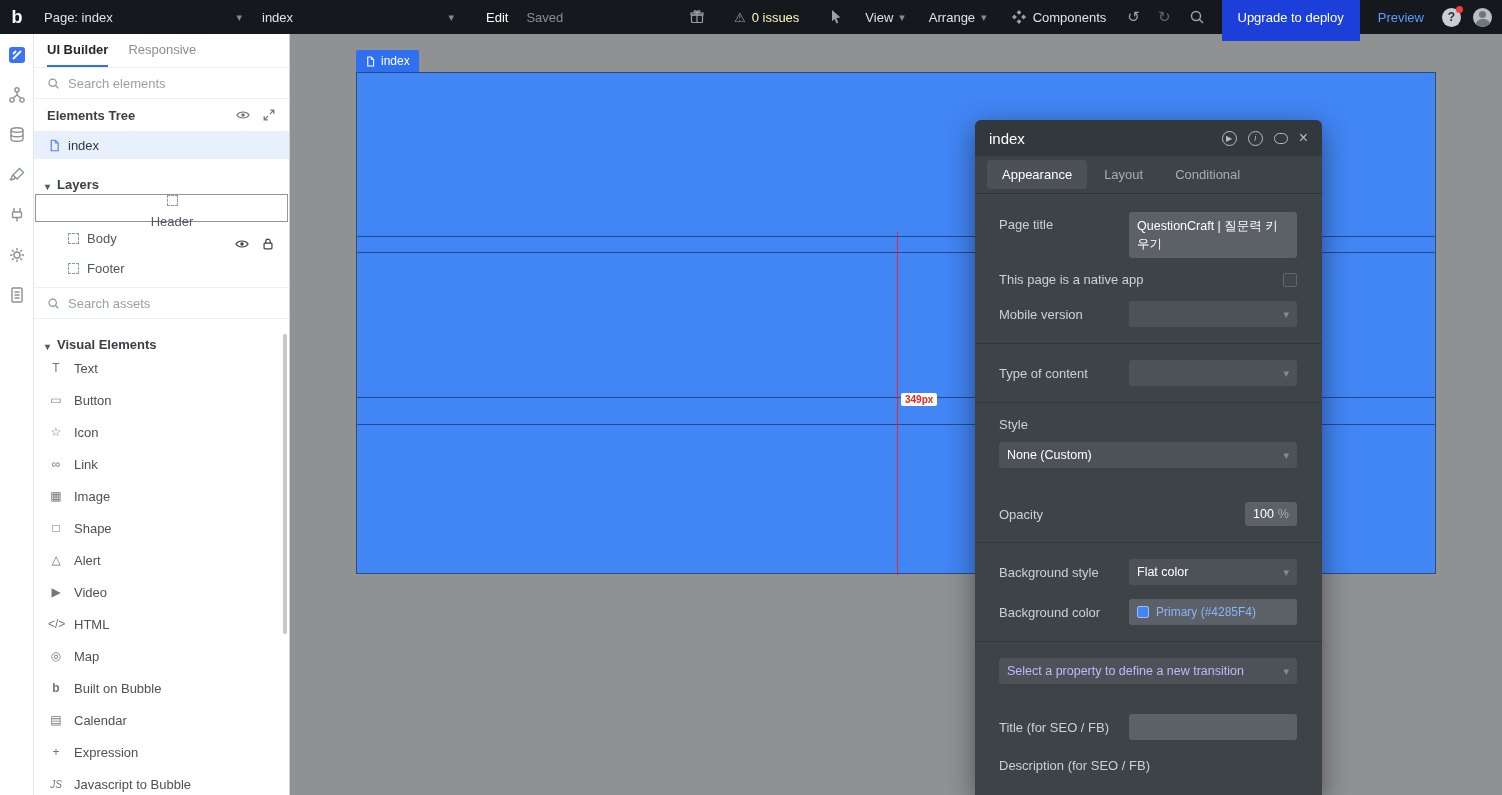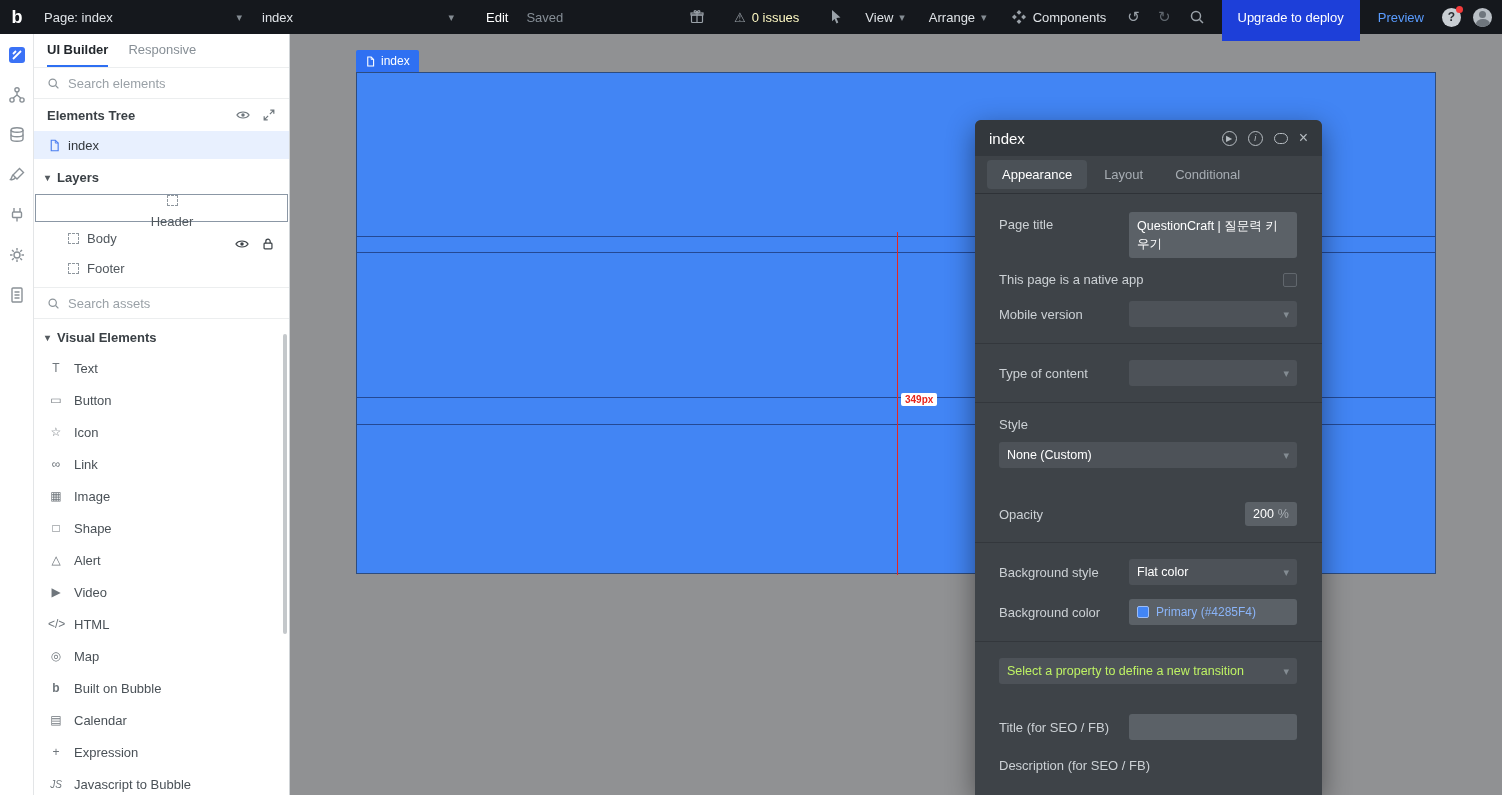--- a/index.html
+++ b/index.html
@@ -44,21 +44,21 @@
   .search-row svg { width:13px; height:13px; color:#8d959b; flex:none; }
   .search-row input { border:none; outline:none; flex:1; font-size:13px; font-family:inherit; color:#333; background:transparent; }
   .search-row input::placeholder { color:#9aa1a7; }
   .tree-header { height:32px; display:flex; align-items:center; padding:0 13px; }
   .tree-header .t { font-size:13px; font-weight:bold; color:#3a4045; flex:1; }
   .tree-header .hicons { display:flex; gap:12px; color:#70787e; }
   .tree-header svg { width:14px; height:14px; cursor:pointer; }
   .tree-item { height:28px; display:flex; align-items:center; gap:7px; padding:0 14px; font-size:13px; color:#33383d; cursor:pointer; }
   .tree-item.sel { background:#e8f0fe; }
   .tree-item svg { width:13px; height:13px; color:#4a7df0; }
-  .group-header { height:29px; display:flex; align-items:center; gap:7px; padding:0 11px; font-size:13px; font-weight:bold; color:#3a4045; cursor:pointer; margin-top:4px; }
+  .group-header { height:29px; display:flex; align-items:flex-end; gap:7px; padding:0 11px; font-size:13px; font-weight:bold; color:#3a4045; cursor:pointer; margin-top:4px; }
   .group-header .caret { color:#555b60; font-size:10px; }
   .layer-item { height:28px; display:flex; align-items:center; gap:8px; padding:0 12px 0 34px; font-size:13px; color:#50575d; cursor:pointer; margin:2px 0; }
   .layer-item.sel { border:1px solid #8b97a5; margin:2px 1px; padding-left:33px;flex-direction:column; }
   .dashed-box { width:11px; height:11px; border:1px dashed #8f979e; flex:none; }
   .layer-item .licons { margin-left:auto; display:flex; gap:12px; color:#3c4247; }
   .layer-item svg { width:14px; height:14px; }
   .ve-item { height:32px; display:flex; align-items:center; gap:10px; padding:0 14px; font-size:13px; color:#4a5157; cursor:pointer; }
   .ve-icon { width:16px; text-align:center; color:#6f767c; font-size:12px; flex:none; }
   .scrollthumb { position:absolute; right:2px; top:300px; width:4px; height:300px; background:#c4c8cb; border-radius:2px; cursor:pointer; }
 
@@ -84,21 +84,21 @@
   .itab { padding:7px 15px; font-size:13px; color:#a7adb3; border-radius:4px; cursor:pointer; }
   .itab.active { background:#4b5157; color:#fff; }
   .insp-body { padding:18px 25px 0 24px; }
   .row { display:flex; align-items:center; justify-content:space-between; margin-bottom:16px; }
   .row.top { align-items:flex-start; }
   .lbl { font-size:13px; color:#ccd1d5; }
   .text-input { width:168px; min-height:26px; background:#5b6167; border-radius:3px; color:#fff; font-size:12.5px; padding:3px 8px; display:flex; align-items:center; cursor:text; }
   .text-input.multiline { display:block; line-height:1.45; padding:5px 8px; }
   .dropdown { width:168px; height:26px; background:#4d5258; border-radius:3px; display:flex; align-items:center; justify-content:space-between; padding:0 8px; font-size:12.5px; color:#fff; cursor:pointer; }
   .dropdown.full { width:298px; }
-  .dropdown .ph { color:#bef264;text-align:right; }
+  .dropdown .ph { color:#c4b5fd;text-align:right; }
   .checkbox { width:14px; height:14px; background:#42474d; border:1px solid #61676d; border-radius:2px; cursor:pointer; }
   .divider { height:1px; background:#33373c; margin:0 -25px 16px -24px; }
   .style-label { margin-bottom:10px; }
   .mb34 { margin-bottom:34px; }
   .mb30 { margin-bottom:30px; }
   .opacity-box { width:52px; height:24px; background:#5b6167; border-radius:3px; display:flex; align-items:center; justify-content:center; gap:4px; font-size:12.5px; color:#fff; cursor:text; }
   .opacity-box .unit { color:#a6acb2; }
   .bgcolor-box { width:168px; height:26px; background:#5b6167; border-radius:3px; display:flex; align-items:center; gap:7px; padding:0 8px; cursor:pointer; }
   .swatch { width:12px; height:12px; background:#4285F4; border:1px solid #9dbdf5; border-radius:2px; flex:none; }
   .bg-label { color:#8ab4f8; font-size:12px; white-space:nowrap; }
@@ -418,21 +418,21 @@
 
       <div class="lbl style-label">Style</div>
       <div class="dropdown full mb34">
         <span>None (Custom)</span>
         <span class="caret"></span>
       </div>
 
       <div class="row">
         <span class="lbl">Opacity</span>
         <div class="opacity-box">
-          <span>200</span>
+          <span>100</span>
           <span class="unit">%</span>
         </div>
       </div>
 
       <div class="divider"></div>
 
       <div class="row" style="margin-bottom:14px">
         <span class="lbl">Background style</span>
         <div class="dropdown">
           <span>Flat color</span>

